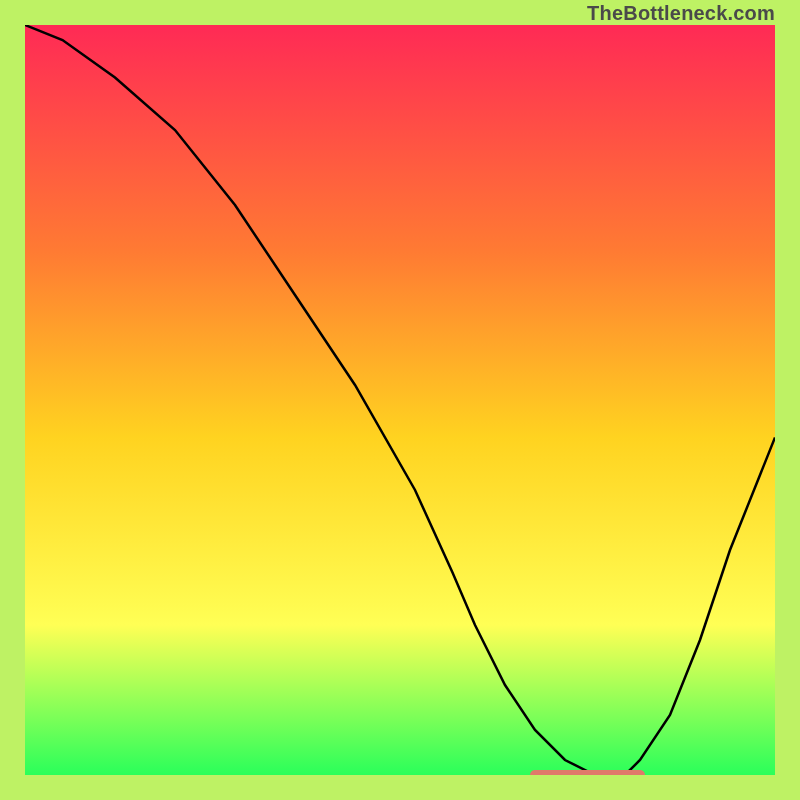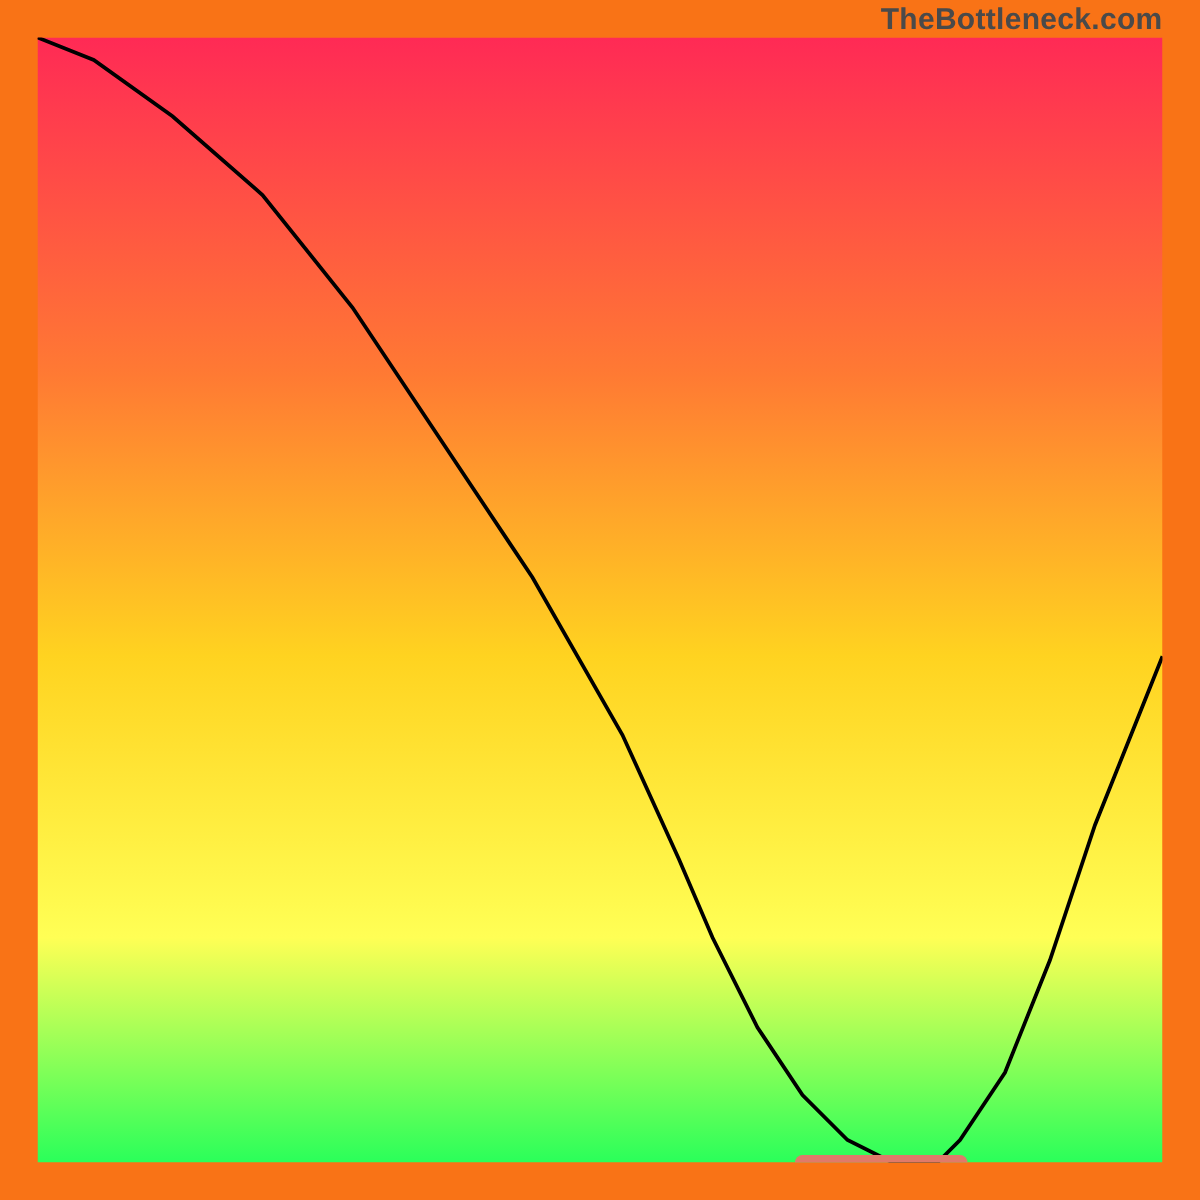--- a/index.html
+++ b/index.html
@@ -8,21 +8,21 @@
     width: 800px;
     height: 800px;
     background: #000;
     font-family: Arial, Helvetica, sans-serif;
     overflow: hidden;
   }
   .outer {
     position: relative;
     width: 800px;
     height: 800px;
-    background: #f97316;
+    background: #bef264;
   }
   .plot {
     position: absolute;
     left: 25px;
     top: 25px;
     width: 750px;
     height: 750px;
   }
   .watermark {
     position: absolute;

